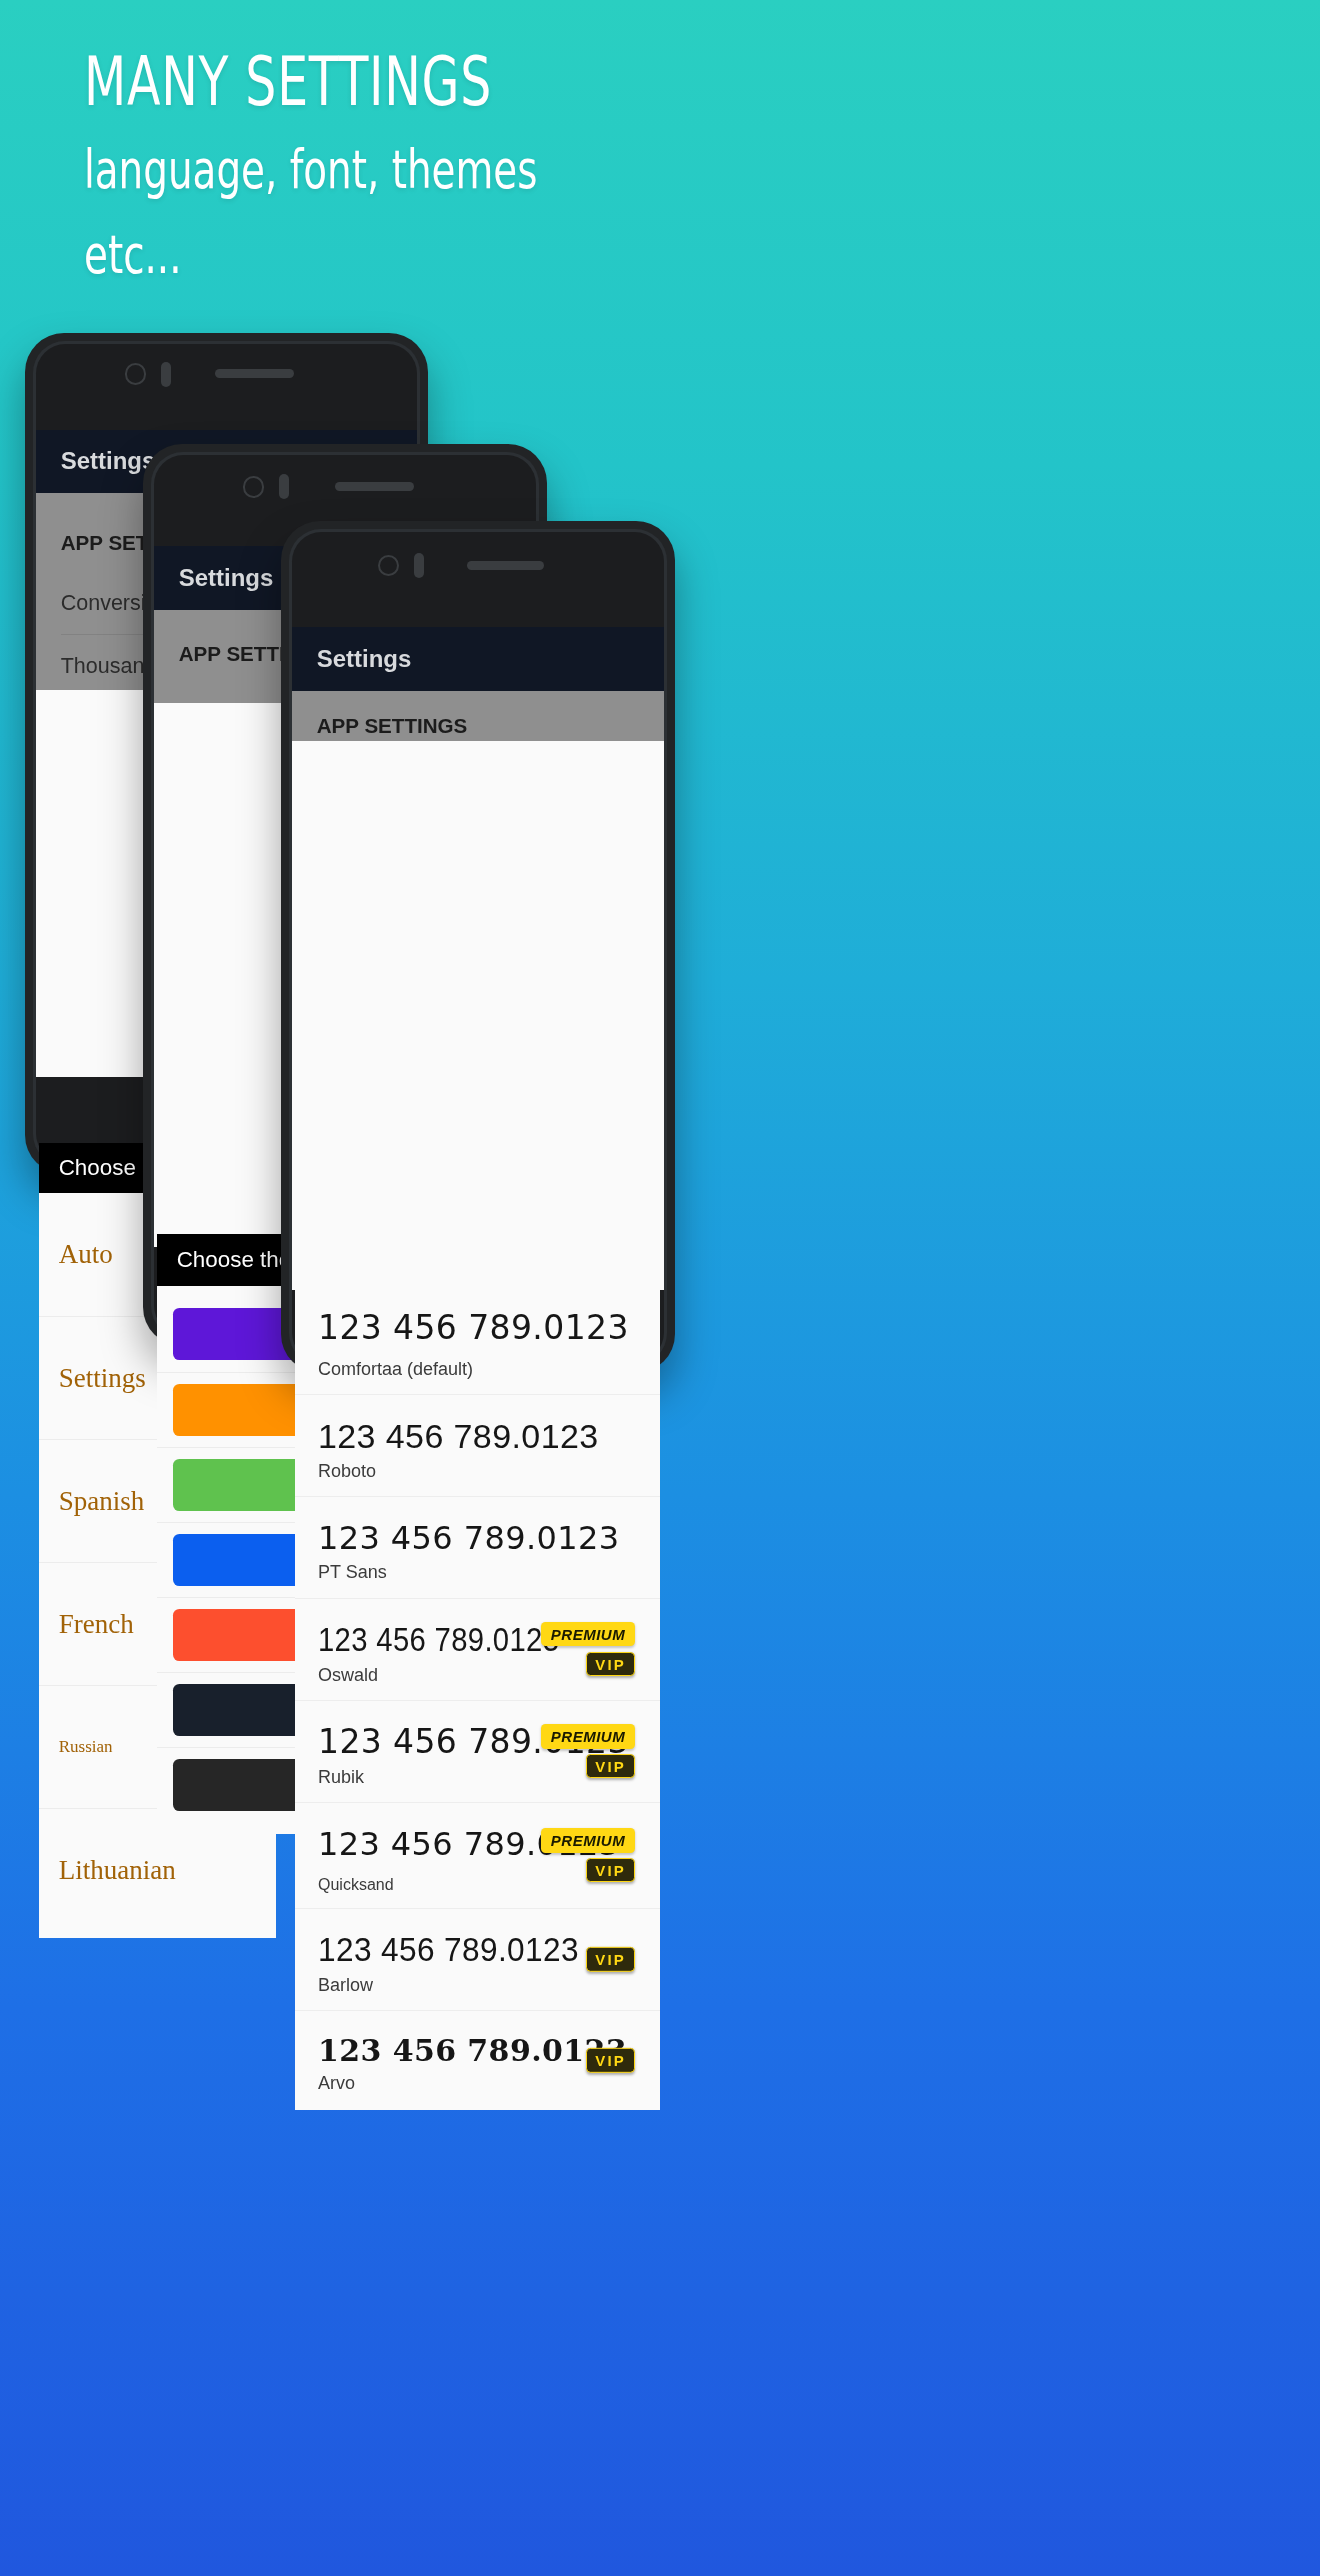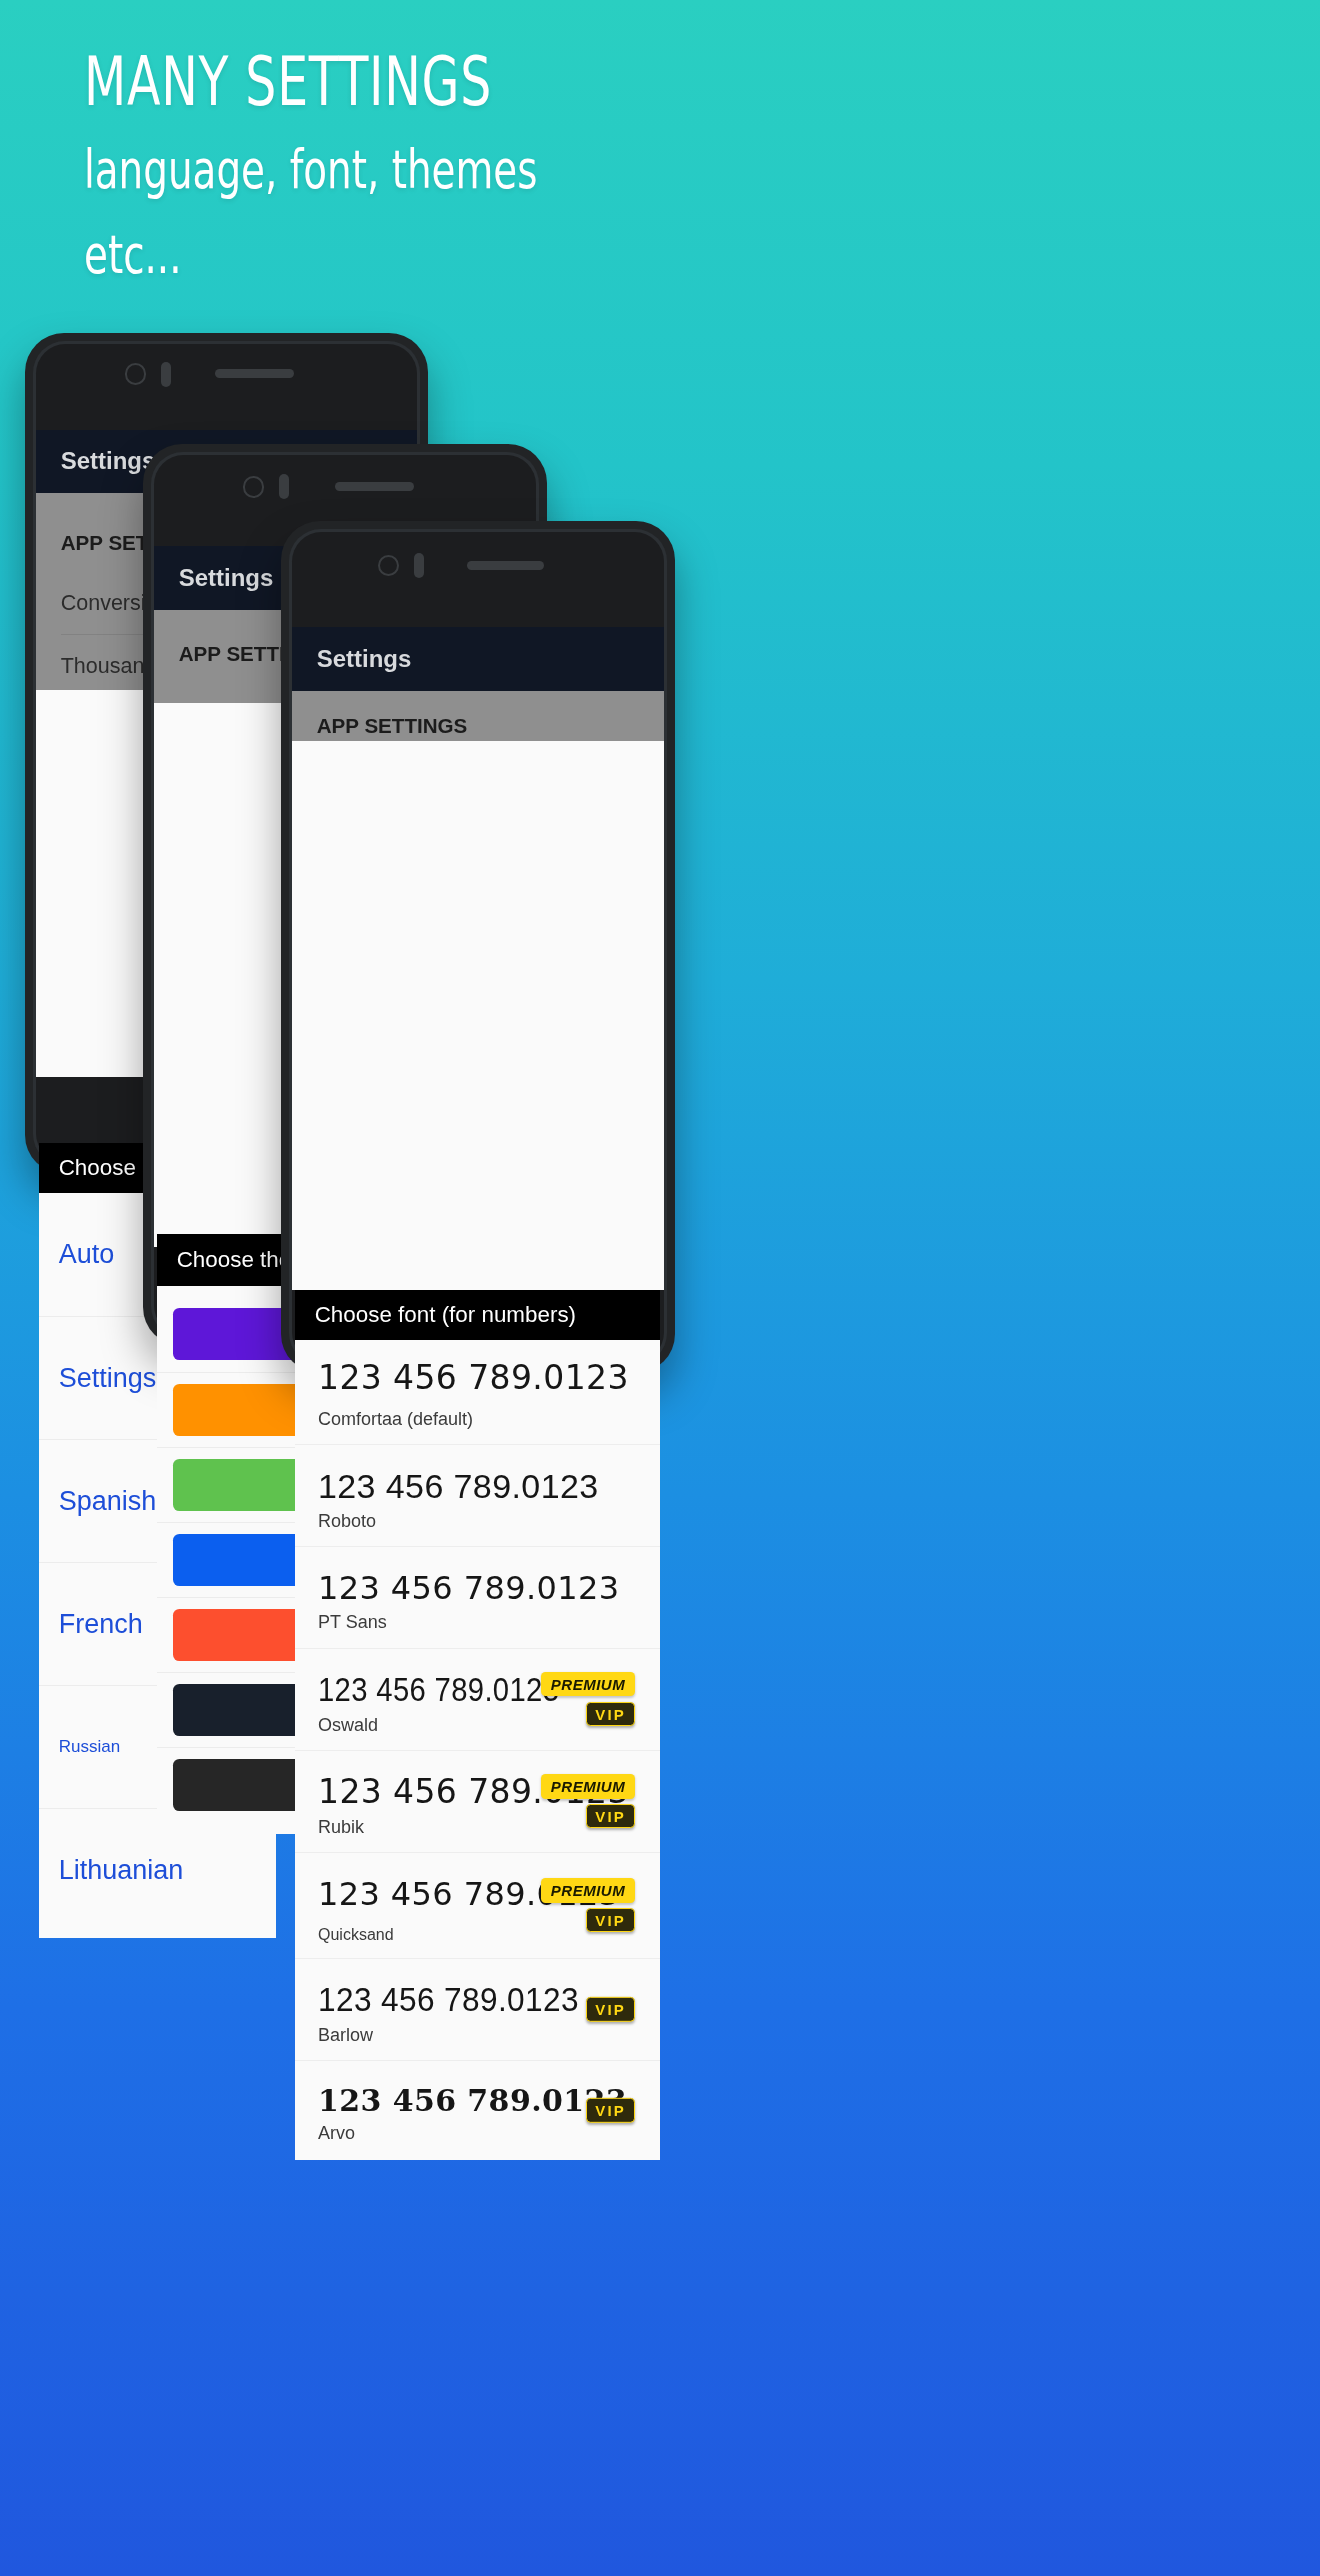--- a/index.html
+++ b/index.html
@@ -52,21 +52,21 @@
   .appbar .title { color:#d8dadd; font-weight:bold; }
   .dimmed { background:#8f8f8f; position:relative; }
   .dim-sec { color:#1c1c1c; font-weight:bold; }
   .dim-row { color:#2c2c2c; }
   .dim-sep { height:0.9px; background:rgba(0,0,0,.09); }
 
   .dlg-title { background:#000; color:#fff; display:flex; align-items:center; }
   .dlg-body { background:#fafafa; }
   .dlg-row { display:flex; align-items:center; position:relative; }
   .dlg-row + .dlg-row { border-top:0.9px solid #ececec; }
-  .dlg-label { color:#1d4ed8; }
+  .dlg-label { color:#a16207;font-family:Liberation Serif, serif; }
 
   
   .swatch { border-radius:6.3px; }
 
   
   .font-row { position:relative; border-bottom:0.9px solid #ededed; background:#fafafa; }
   .font-num { color:#161616; letter-spacing:0.4px; }
   .font-name { color:#3b3b3b; }
   .badges { position:absolute; right:25px; top:50%; transform:translateY(-50%);
             display:flex; flex-direction:column; align-items:flex-end; gap:5.4px; }
@@ -216,23 +216,20 @@
         <span class="title" style="font-size:24px;">Settings</span>
       </div>
       <div class="dimmed" style="height:50px; padding:0 25px;">
         <div class="dim-sec" style="font-size:20.6px; padding-top:23px;">APP SETTINGS</div>
       </div>
     </div>
   </div>
 </div>
 
 <div style="position:absolute; left:295px; top:1290px; width:365px; z-index:13;">
-  <div class="dlg-title" style="height:50px; padding-left:19.7px; overflow:hidden;">
-    <span style="font-size:22.4px; white-space:nowrap;">Choose font (for numbers)</span>
-  </div>
   <div class="dlg-body">
 
     <div class="font-row" style="padding:18px 23px 14.3px 23px;">
       <div class="font-num ff-comfortaa" style="font-size:33px;">123 456 789.0123</div>
       <div class="font-name" style="font-size:18px; margin-top:12px;">Comfortaa (default)</div>
     </div>
 
     <div class="font-row" style="padding:21.5px 23px 14.3px 23px;">
       <div class="font-num ff-roboto" style="font-size:34px;">123 456 789.0123</div>
       <div class="font-name" style="font-size:18px; margin-top:5.4px;">Roboto</div>

